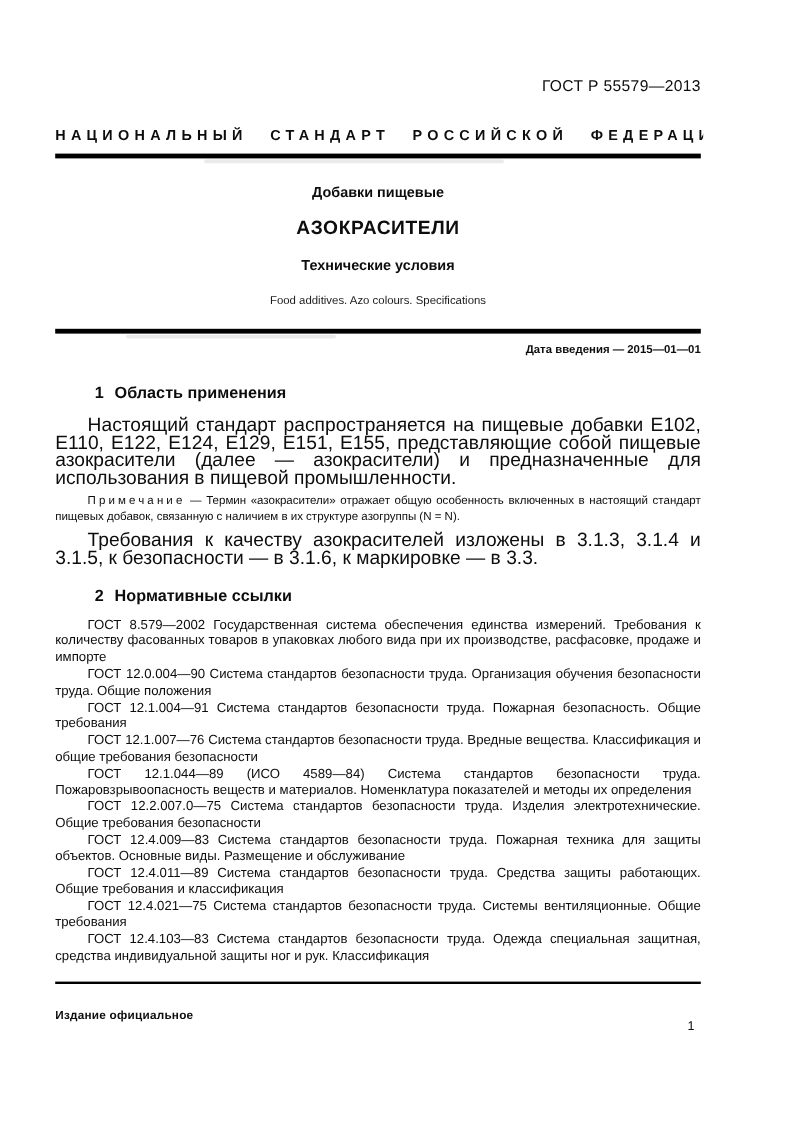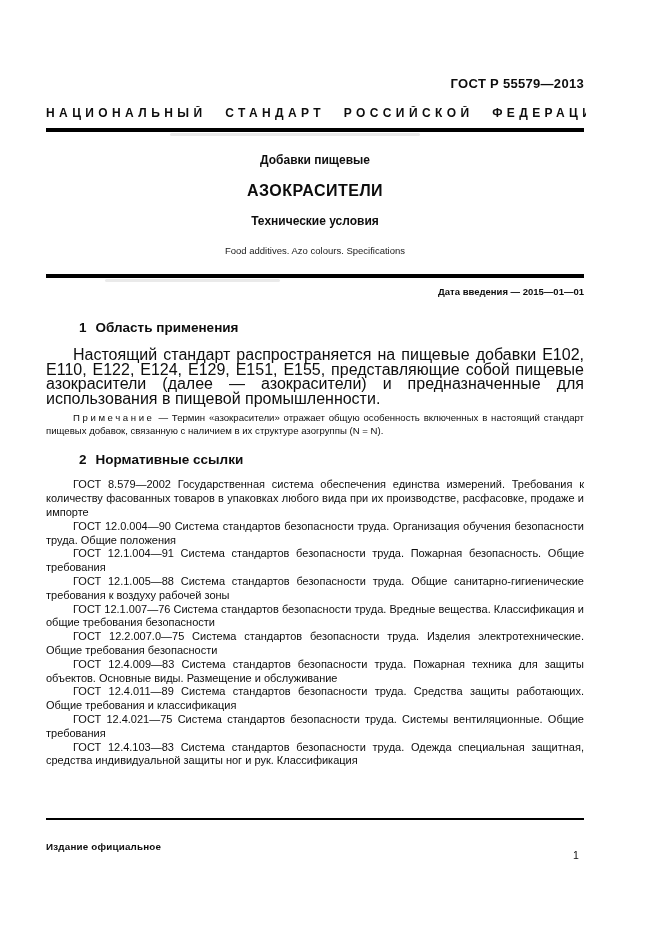--- a/index.html
+++ b/index.html
@@ -11,24 +11,24 @@
     position: relative;
     width: 661px;
     height: 936px;
     background: #ffffff;
     font-family: "Liberation Sans", "DejaVu Sans", sans-serif;
     color: #0d0d0d;
     overflow: hidden;
   }
   .doc-number {
     position: absolute;
-    top: 76px;
+    top: 64px;
     right: 77px;
     font-size: 13px;
-    font-weight: bold;
+    font-weight: normal;
     letter-spacing: 0.3px;
     white-space: nowrap;
     padding-left: 36px;
   }
   .org-header {
     position: absolute;
     top: 106px;
     left: 46px;
     width: 540px;
     font-size: 12px;
@@ -154,32 +154,33 @@
   <div class="body">
 
     <div class="sec-heading">
       <span class="h-num">1</span><span>Область применения</span>
     </div>
 
     <p class="para">Настоящий стандарт распространяется на пищевые добавки Е102, Е110, Е122, Е124, Е129, Е151, Е155, представляющие собой пищевые азокрасители (далее — азокрасители) и предназначенные для использования в пищевой промышленности.</p>
 
     <p class="note"><span class="note-label">Примечание</span><span> — Термин «азокрасители» отражает общую особенность включенных в настоящий стандарт пищевых добавок, связанную с наличием в их структуре азогруппы (N = N).</span></p>
 
+    <p class="para para-2">Требования к качеству азокрасителей изложены в 3.1.3, 3.1.4 и 3.1.5, к безопасности — в 3.1.6, к маркировке — в 3.3.</p>
 
     <div class="sec-heading sec-heading-2">
       <span class="h-num">2</span><span>Нормативные ссылки</span>
     </div>
 
 
     <div>
         <p class="ref-para">ГОСТ 8.579—2002 Государственная система обеспечения единства измерений. Требования к количеству фасованных товаров в упаковках любого вида при их производстве, расфасовке, продаже и импорте</p>
         <p class="ref-para">ГОСТ 12.0.004—90 Система стандартов безопасности труда. Организация обучения безопасности труда. Общие положения</p>
         <p class="ref-para">ГОСТ 12.1.004—91 Система стандартов безопасности труда. Пожарная безопасность. Общие требования</p>
-        <p class="ref-para">ГОСТ 12.1.005—88 Система стандартов безопасности труда. Общие санитарно-гигиенические требования к воздуху рабочей зоны</p>
         <p class="ref-para">ГОСТ 12.1.007—76 Система стандартов безопасности труда. Вредные вещества. Классификация и общие требования безопасности</p>
+        <p class="ref-para">ГОСТ 12.1.044—89 (ИСО 4589—84) Система стандартов безопасности труда. Пожаровзрывоопасность веществ и материалов. Номенклатура показателей и методы их определения</p>
         <p class="ref-para">ГОСТ 12.2.007.0—75 Система стандартов безопасности труда. Изделия электротехнические. Общие требования безопасности</p>
         <p class="ref-para">ГОСТ 12.4.009—83 Система стандартов безопасности труда. Пожарная техника для защиты объектов. Основные виды. Размещение и обслуживание</p>
         <p class="ref-para">ГОСТ 12.4.011—89 Система стандартов безопасности труда. Средства защиты работающих. Общие требования и классификация</p>
         <p class="ref-para">ГОСТ 12.4.021—75 Система стандартов безопасности труда. Системы вентиляционные. Общие требования</p>
         <p class="ref-para">ГОСТ 12.4.103—83 Система стандартов безопасности труда. Одежда специальная защитная, средства индивидуальной защиты ног и рук. Классификация</p>
       </div>
 
   </div>
 
   <div class="rule rule-footer"></div>

